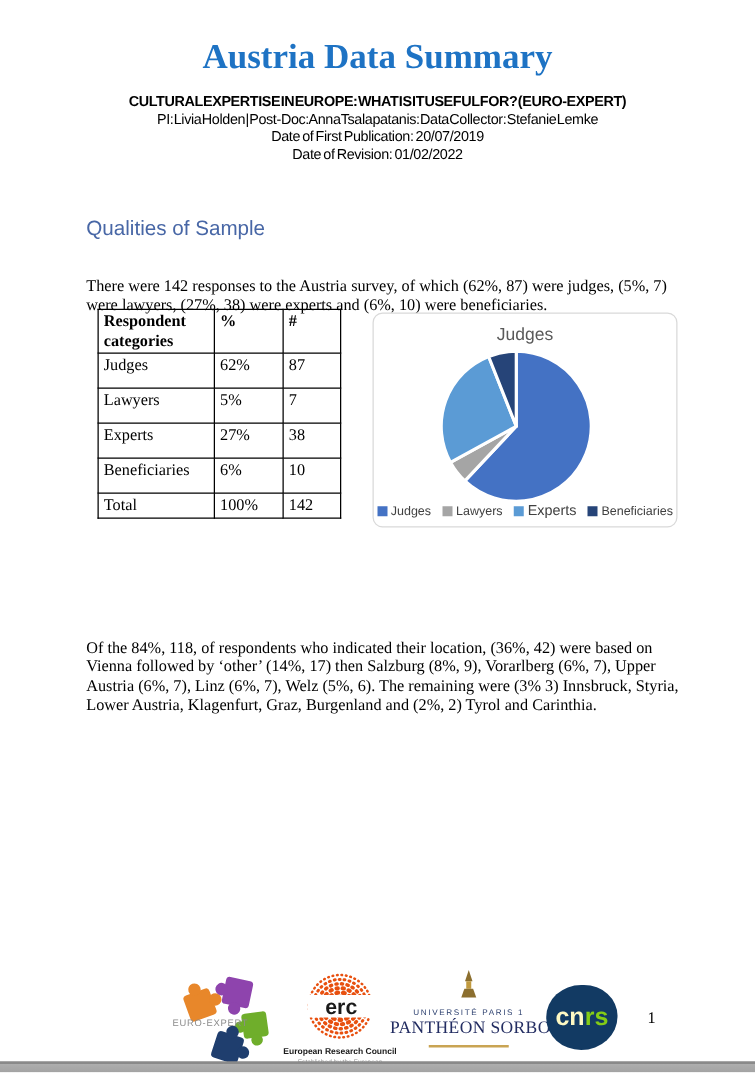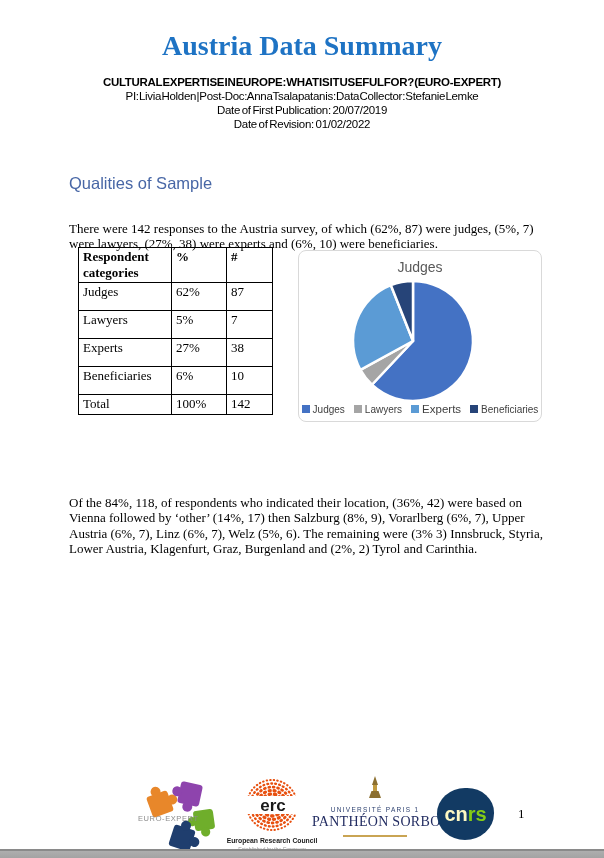--- a/index.html
+++ b/index.html
@@ -15,21 +15,21 @@
   .sub1{top:76px;font-weight:bold;}
   .sub2{top:90px;}
   .sub3{top:104px;word-spacing:-1.2px;}
   .sub4{top:118px;word-spacing:-1.2px;}
 
   .sec-heading{position:absolute;left:69px;top:174px;
                font-family:"Liberation Sans",sans-serif;font-size:16.5px;font-weight:400;}
 
   .para{position:absolute;left:69px;font-size:13px;line-height:1.18;text-align:left;}
   .para1{top:208px;width:474px;}
-  .para2{top:448px;width:477px;margin-top:47px;}
+  .para2{top:463px;width:477px;margin-top:47px;}
 
   table.sample{position:absolute;left:78px;top:247px;border-collapse:collapse;
                font-size:13px;font-family:"Liberation Serif",serif;}
   table.sample th,table.sample td{border:1.4px solid #000;vertical-align:top;
                padding:1px 4px;text-align:left;font-size:13px;}
   table.sample th{font-weight:bold;}
   .c1{width:84px;} .c2{width:46px;} .c3{width:37px;}
   tr.data{height:28px;} tr.total{height:20px;} tr.head{height:30px;}
 
   .chartbox{position:absolute;left:298px;top:250px;width:242px;height:170px;

